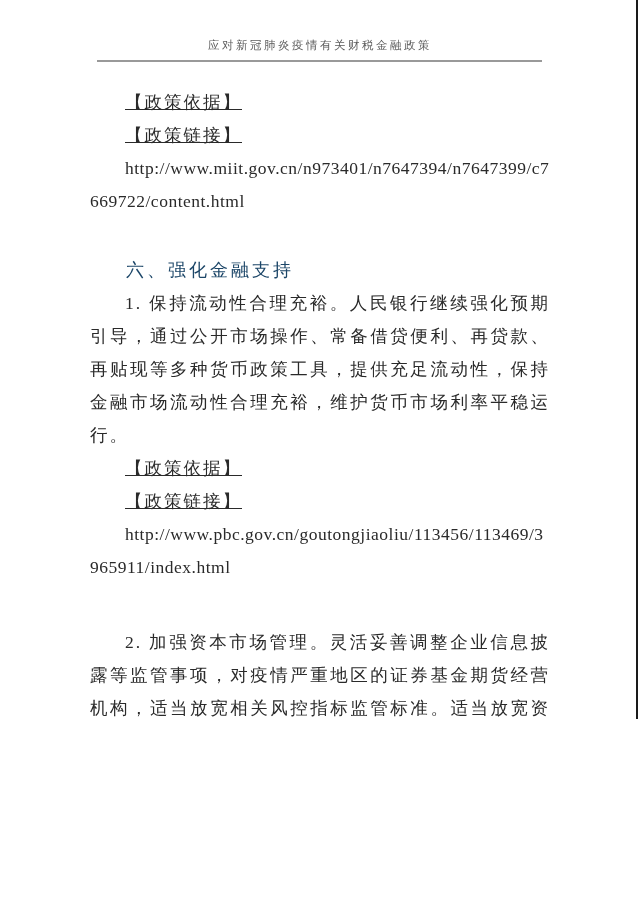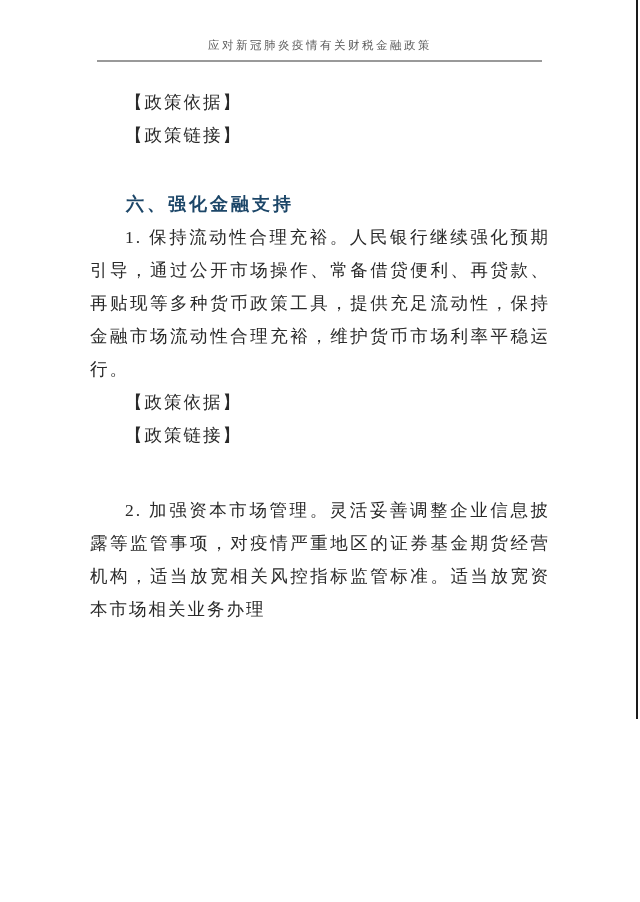--- a/index.html
+++ b/index.html
@@ -46,29 +46,29 @@
     left: 90px;
     width: 460px;
     font-size: 17.5px;
     line-height: 33px;
     color: #2a2a2a;
     text-align: justify;
     text-justify: inter-character;
     letter-spacing: 2px;
   }
   .content p { text-indent: 2em; }
-  .label-line { text-indent: 2em; }
+  .label-line { text-indent: 2em; text-decoration: underline; }
   .url-line {
     word-break: break-all;
     letter-spacing: 0.5px;
     text-align: left;
   }
   .section-heading {
     font-family: "Liberation Sans", "DejaVu Sans", sans-serif;
-    font-weight: bold;
+    font-weight: normal;
     font-size: 18px;
     color: #1c4668;
     text-indent: 2em;
     letter-spacing: 3px;
     margin-top: 36px;
   }
   .gap-before { margin-top: 42px; }
   .page-number {
     position: absolute;
     top: 824px;
@@ -91,30 +91,32 @@
 
   <div class="edge-line"></div>
 
   <div class="content">
 
     <p class="label-line">【政策依据】</p>
 
 
     <p class="label-line">【政策链接】</p>
 
+    <p class="url-line">http://www.miit.gov.cn/n973401/n7647394/n7647399/c7669722/content.html</p>
 
     <p class="section-heading">六、强化金融支持</p>
 
     <p>1. 保持流动性合理充裕。人民银行继续强化预期引导，通过公开市场操作、常备借贷便利、再贷款、再贴现等多种货币政策工具，提供充足流动性，保持金融市场流动性合理充裕，维护货币市场利率平稳运行。</p>
 
     <p class="label-line">【政策依据】</p>
 
 
     <p class="label-line">【政策链接】</p>
 
+    <p class="url-line">http://www.pbc.gov.cn/goutongjiaoliu/113456/113469/3965911/index.html</p>
 
     <p class="gap-before">2. 加强资本市场管理。灵活妥善调整企业信息披露等监管事项，对疫情严重地区的证券基金期货经营机构，适当放宽相关风控指标监管标准。适当放宽资本市场相关业务办理</p>
 
   </div>
 
   <div class="page-number">22</div>
 
 </div>
 
 </body></html>

